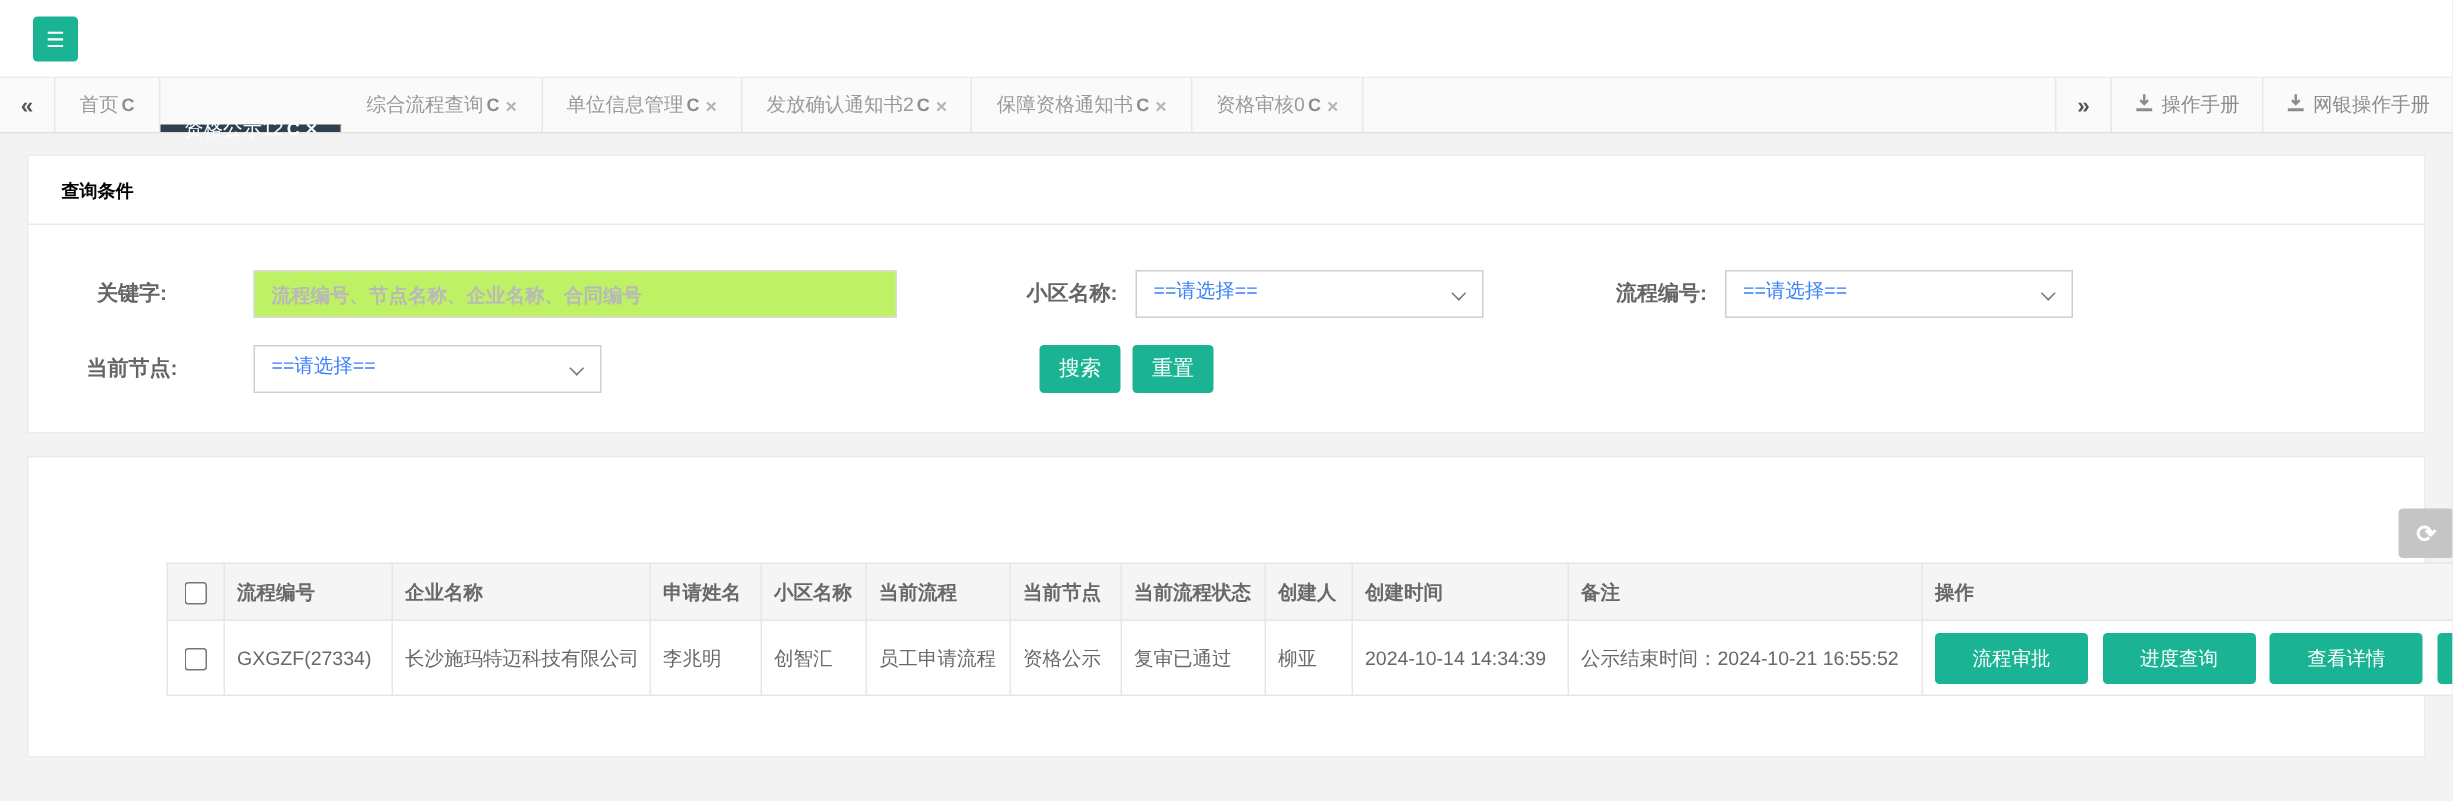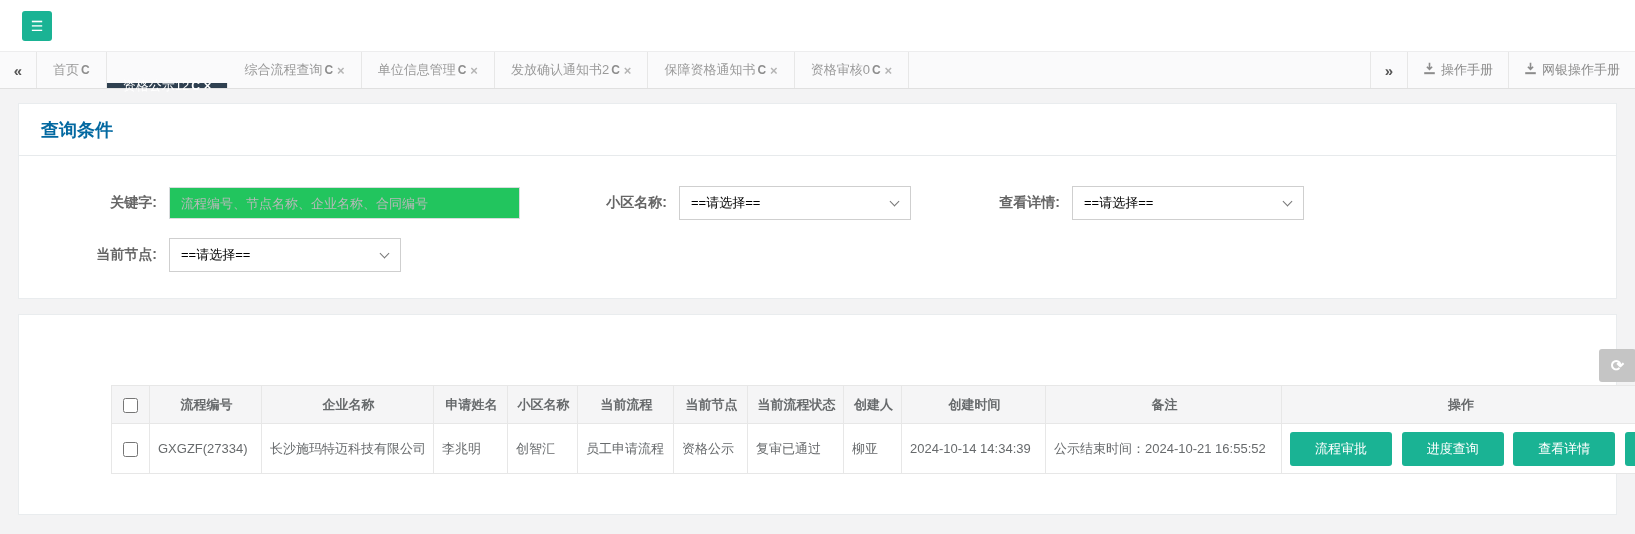--- a/index.html
+++ b/index.html
@@ -22,41 +22,41 @@
   .tab.active { background:#2f4050; color:#ffffff;margin-top:31px; }
   .tab.active .ric, .tab.active .cic { color:#ffffff; }
   .tab-action { display:flex; align-items:center; gap:5px; padding:0 15px; color:#8c8c8c; border-left:1px solid #e7e7e7; cursor:pointer; white-space:nowrap; }
   .caret-down { width:0; height:0; border-left:4px solid transparent; border-right:4px solid transparent; border-top:5px solid #8c8c8c; margin-left:2px; }
   .dl-icon { display:inline-block; }
 
   
   .page { padding:14px 18px 0 18px; }
   .panel { background:#ffffff; border:1px solid #e9ecee; margin-bottom:15px; }
   .panel-header { padding:14px 22px 13px; border-bottom:1px solid #e7eaec; }
-  .panel-title { font-size:18px; font-weight:bold; color:#0369a1; }
+  .panel-title { font-size:12px; font-weight:bold; color:#000000; }
 
   
   .qbody { padding:30px 0 26px 0; }
   .form-row { display:flex; align-items:center; margin-bottom:18px; }
   .form-row:last-child { margin-bottom:0; }
   .fl { font-size:14px; font-weight:bold; color:#666; text-align:right; padding-right:12px; white-space:nowrap; }
-  .fl1 { width:150px; } .fl2 { width:159px; } .fl3 { width:161px; }
-  .txt-input { width:351px; height:32px; border:1px solid #d9dcde; padding:0 11px; font-size:13px; color:#555; background:#22c55e; outline:none; font-family:inherit; }
+  .fl1 { width:150px;text-align:center; } .fl2 { width:159px; } .fl3 { width:161px; }
+  .txt-input { width:429px; height:32px; border:1px solid #d9dcde; padding:0 11px; font-size:13px; color:#555; background:#bef264; outline:none; font-family:inherit;font-weight:bold; }
   .txt-input::placeholder { color:#b9b9b9; }
-  .sel { width:232px; height:32px; border:1px solid #cfcfcf; background:#fff; display:flex; align-items:center; padding:16px 11px; font-size:13px; color:#000000; cursor:pointer; position:relative; }
+  .sel { width:232px; height:32px; border:1px solid #cfcfcf; background:#fff; display:flex; align-items:flex-start; padding:4px 11px; font-size:13px; color:#3b82f6; cursor:pointer; position:relative; }
   .sel-caret { position:absolute; right:12px; top:11px; width:7px; height:7px; border-right:1.6px solid #777; border-bottom:1.6px solid #777; transform:rotate(45deg); }
   .btn { display:inline-block; background:#1ab394; color:#fff; border:none; border-radius:3px; font-size:14px; padding:7px 13px; cursor:pointer; font-family:inherit; }
   .qbtns { margin-left:292px; display:flex; gap:8px; }
 
   
   .tbody2 { position:relative; padding:70px 0 40px 92px; }
   .refresh-btn { position:absolute; top:34px; right:-20px; width:37px; height:33px; background:#c5c5c5; border:none; border-radius:3px; color:#fff; font-size:16px; font-weight:bold; cursor:pointer; }
   table { border-collapse:collapse; table-layout:fixed; width:1528px; font-size:13px; }
   th, td { border:1px solid #e7e7e7; text-align:left; white-space:nowrap; overflow:hidden; }
-  th { background:#f5f5f6; color:#676a6c; font-weight:bold; height:38px; padding:0 6px 0 8px;text-align:center; }
+  th { background:#f5f5f6; color:#676a6c; font-weight:bold; height:38px; padding:0 6px 0 8px; }
   td { color:#676a6c; height:50px; padding:0 6px 0 8px; background:#fff; }
   .c-chk { text-align:center; padding:0; }
   .c-chk input { width:15px; height:15px; vertical-align:middle; cursor:pointer; }
   .row-btn { background:#1ab394; color:#fff; border:none; border-radius:3px; font-size:13px; padding:8px 25px; margin-right:6px; cursor:pointer; font-family:inherit; }
 </style>
 </head>
 <body>
 
 <div class="viewport">
 
@@ -137,31 +137,35 @@
       </div>
       <div class="qbody">
         <div class="form-row">
           <label class="fl fl1">关键字:</label>
           <input class="txt-input" type="text" placeholder="流程编号、节点名称、企业名称、合同编号" style="">
           <label class="fl fl2">小区名称:</label>
           <div class="sel">
             <span>==请选择==</span>
             <span class="sel-caret"></span>
           </div>
-          <label class="fl fl3">查看详情:</label>
+          <label class="fl fl3">流程编号:</label>
           <div class="sel">
             <span>==请选择==</span>
             <span class="sel-caret"></span>
           </div>
         </div>
         <div class="form-row">
           <label class="fl fl1">当前节点:</label>
           <div class="sel">
             <span>==请选择==</span>
             <span class="sel-caret"></span>
+          </div>
+          <div class="qbtns">
+            <button class="btn">搜索</button>
+            <button class="btn">重置</button>
           </div>
         </div>
       </div>
     </section>
 
     <section class="panel">
       <div class="tbody2">
         <button class="refresh-btn">
           <span>⟳</span>
         </button>

